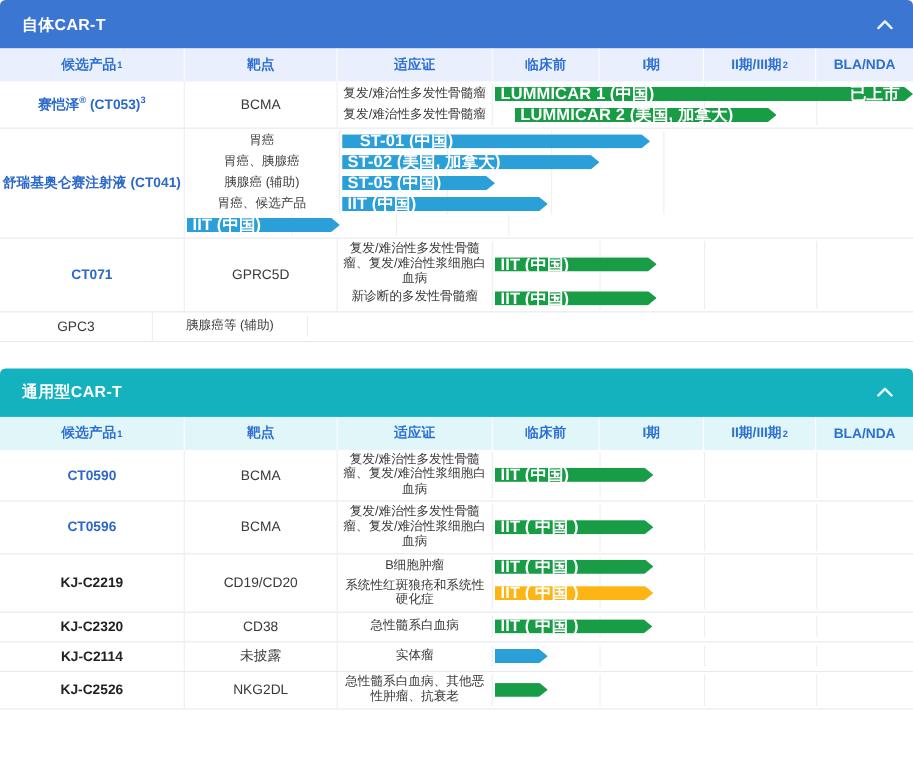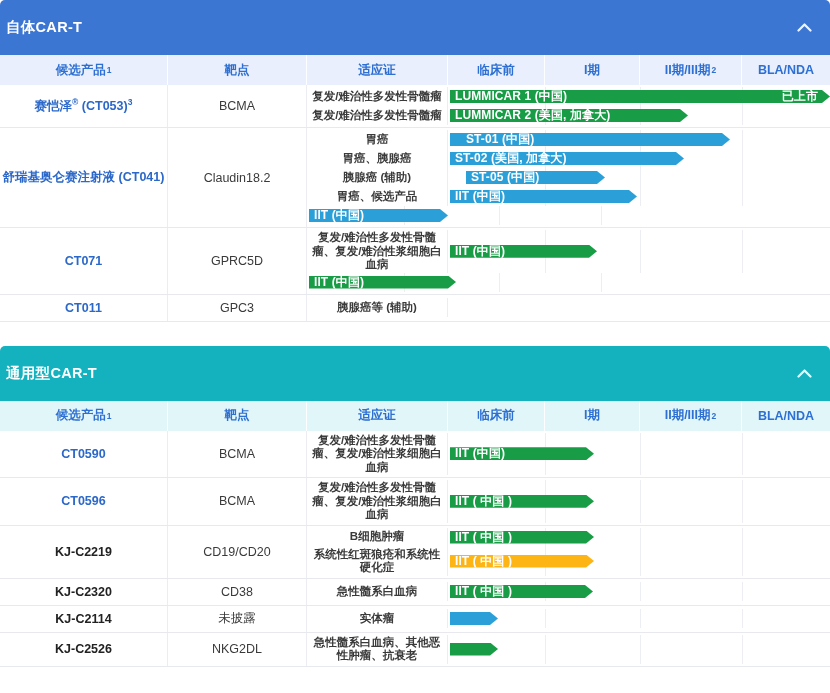--- a/index.html
+++ b/index.html
@@ -5,22 +5,22 @@
   html,body{margin:0;padding:0;}
   body{
     width:830px;height:693px;overflow:hidden;background:#ffffff;
     font-family:"Liberation Sans","DejaVu Sans",sans-serif;
     color:#333;
   }
   .app{width:830px;}
   .section{width:830px;}
   .section-gap{margin-top:24px;}
   .sec-header{
-    height:55px;display:flex;align-items:center;justify-content:space-between;
-    padding:0 18px 0 6px;box-sizing:border-box;border-radius:5px 5px 0 0;
+    height:44px;display:flex;align-items:center;justify-content:space-between;
+    padding:0 18px 0 20px;box-sizing:border-box;border-radius:5px 5px 0 0;
   }
   .sec-title{color:#fff;font-weight:bold;font-size:14.5px;letter-spacing:.3px;}
   .chevron{display:flex;align-items:center;cursor:pointer;}
   .cols{display:flex;height:30px;}
   .cell{
     display:flex;align-items:center;justify-content:center;height:100%;
     font-weight:bold;font-size:12.5px;box-sizing:border-box;
     border-right:1px solid rgba(255,255,255,.9);
   }
   .cell.last{border-right:none;}
@@ -33,33 +33,33 @@
   .pcell{width:168px;}
   .tcell{width:139px;font-size:12.5px;color:#3a3a3a;}
   .product{font-size:12.5px;font-weight:bold;color:#222;white-space:nowrap;}
   .product.link{color:#2b68c9;text-underline-offset:3px;cursor:pointer;}
   .product sup{font-size:8.5px;}
   .entries{display:flex;flex-direction:column;justify-content:center;width:523px;padding:2px 0;}
   .entry{display:flex;align-items:center;min-height:19px;}
   .ind{
     width:141px;box-sizing:border-box;border-right:1px solid #ebedf2;
     text-align:center;font-size:11.5px;line-height:13.5px;color:#3a3a3a;padding:1px 5px;
-    align-self:stretch;display:flex;align-items:center;justify-content:center;font-weight:bold;
+    align-self:stretch;display:flex;align-items:center;justify-content:center;
   }
   .track{
     position:relative;width:382px;min-height:19px;align-self:stretch;
     display:flex;align-items:center;
     background-image:linear-gradient(#edeef3,#edeef3),linear-gradient(#edeef3,#edeef3),linear-gradient(#edeef3,#edeef3);
     background-size:1px 100%,1px 100%,1px 100%;
     background-position:97px 0,192px 0,294px 0;
     background-repeat:no-repeat;
   }
   .bar{
     height:13px;display:flex;align-items:center;justify-content:space-between;
-    color:#fff;font-weight:bold;font-size:12px;letter-spacing:.1px;
+    color:#fff;font-weight:bold;font-size:15px;letter-spacing:.1px;
     padding:0 12px 0 5px;box-sizing:border-box;white-space:nowrap;
     clip-path:polygon(0 0,calc(100% - 8px) 0,100% 50%,calc(100% - 8px) 100%,0 100%);
   }
 </style>
 </head>
 <body>
 
 <div class="app" id="app">
     <div class="section">
       <div class="sec-header" style="background: rgb(60, 118, 211);">
@@ -106,53 +106,52 @@
             <div class="track">
               <div class="bar" style="background: rgb(24, 156, 69); margin-left: 2px; width: 380px;">
                 <span>LUMMICAR 1 (中国)</span>
                 <span>已上市</span>
               </div>
             </div>
           </div>
           <div class="entry">
             <div class="ind">复发/难治性多发性骨髓瘤</div>
             <div class="track">
-              <div class="bar" style="background: rgb(24, 156, 69); margin-left: 2px; width: 238px;">
+              <div class="bar" style="background: rgb(24, 156, 69); margin-left: 20px; width: 238px;">
                 <span>LUMMICAR 2 (美国, 加拿大)</span>
               </div>
             </div>
           </div>
         </div>
       </div>
       <div class="row">
         <div class="pcell">
           <span class="product link">舒瑞基奥仑赛注射液 (CT041)</span>
         </div>
-        <div class="tcell">Claudin18.2</div>
         <div class="entries">
           <div class="entry">
             <div class="ind">胃癌</div>
             <div class="track">
               <div class="bar" style="background: rgb(43, 159, 216); margin-left: 2px; width: 280px; padding-left: 16px;">
                 <span>ST-01 (中国)</span>
               </div>
             </div>
           </div>
           <div class="entry">
             <div class="ind">胃癌、胰腺癌</div>
             <div class="track">
               <div class="bar" style="background: rgb(43, 159, 216); margin-left: 2px; width: 234px;">
                 <span>ST-02 (美国, 加拿大)</span>
               </div>
             </div>
           </div>
           <div class="entry">
             <div class="ind">胰腺癌 (辅助)</div>
             <div class="track">
-              <div class="bar" style="background: rgb(43, 159, 216); margin-left: 18px; width: 139px;">
+              <div class="bar" style="background: rgb(43, 159, 216); margin-left: 2px; width: 139px;">
                 <span>ST-05 (中国)</span>
               </div>
             </div>
           </div>
           <div class="entry">
             <div class="ind">胃癌、候选产品</div>
             <div class="track">
               <div class="bar" style="background: rgb(43, 159, 216); margin-left: 2px; width: 187px;">
                 <span>IIT (中国)</span>
               </div>
@@ -175,32 +174,30 @@
         <div class="entries">
           <div class="entry">
             <div class="ind">复发/难治性多发性骨髓瘤、复发/难治性浆细胞白血病</div>
             <div class="track">
               <div class="bar" style="background: rgb(24, 156, 69); margin-left: 2px; width: 147px;">
                 <span>IIT (中国)</span>
               </div>
             </div>
           </div>
           <div class="entry">
+            <div class="ind">新诊断的多发性骨髓瘤</div>
             <div class="track">
               <div class="bar" style="background: rgb(24, 156, 69); margin-left: 2px; width: 147px;">
                 <span>IIT (中国)</span>
               </div>
             </div>
           </div>
         </div>
       </div>
       <div class="row">
-        <div class="pcell">
-          <span class="product link">CT011</span>
-        </div>
         <div class="tcell">GPC3</div>
         <div class="entries">
           <div class="entry">
             <div class="ind">胰腺癌等 (辅助)</div>
           </div>
         </div>
       </div>
     </div>
     <div class="section section-gap">
       <div class="sec-header" style="background: rgb(20, 177, 191);">

